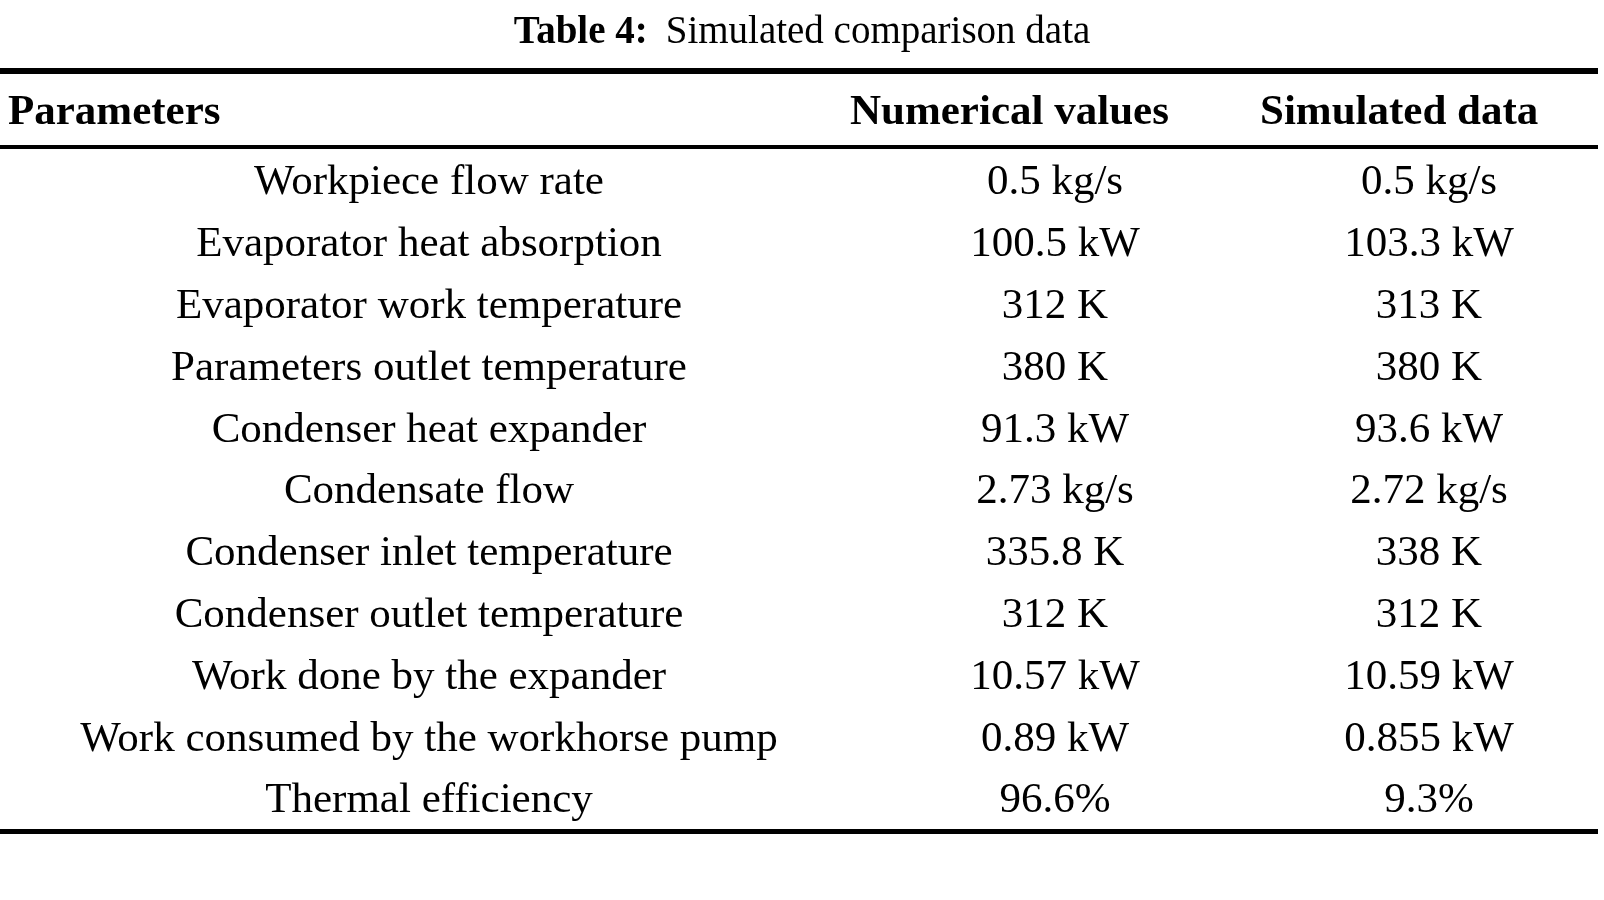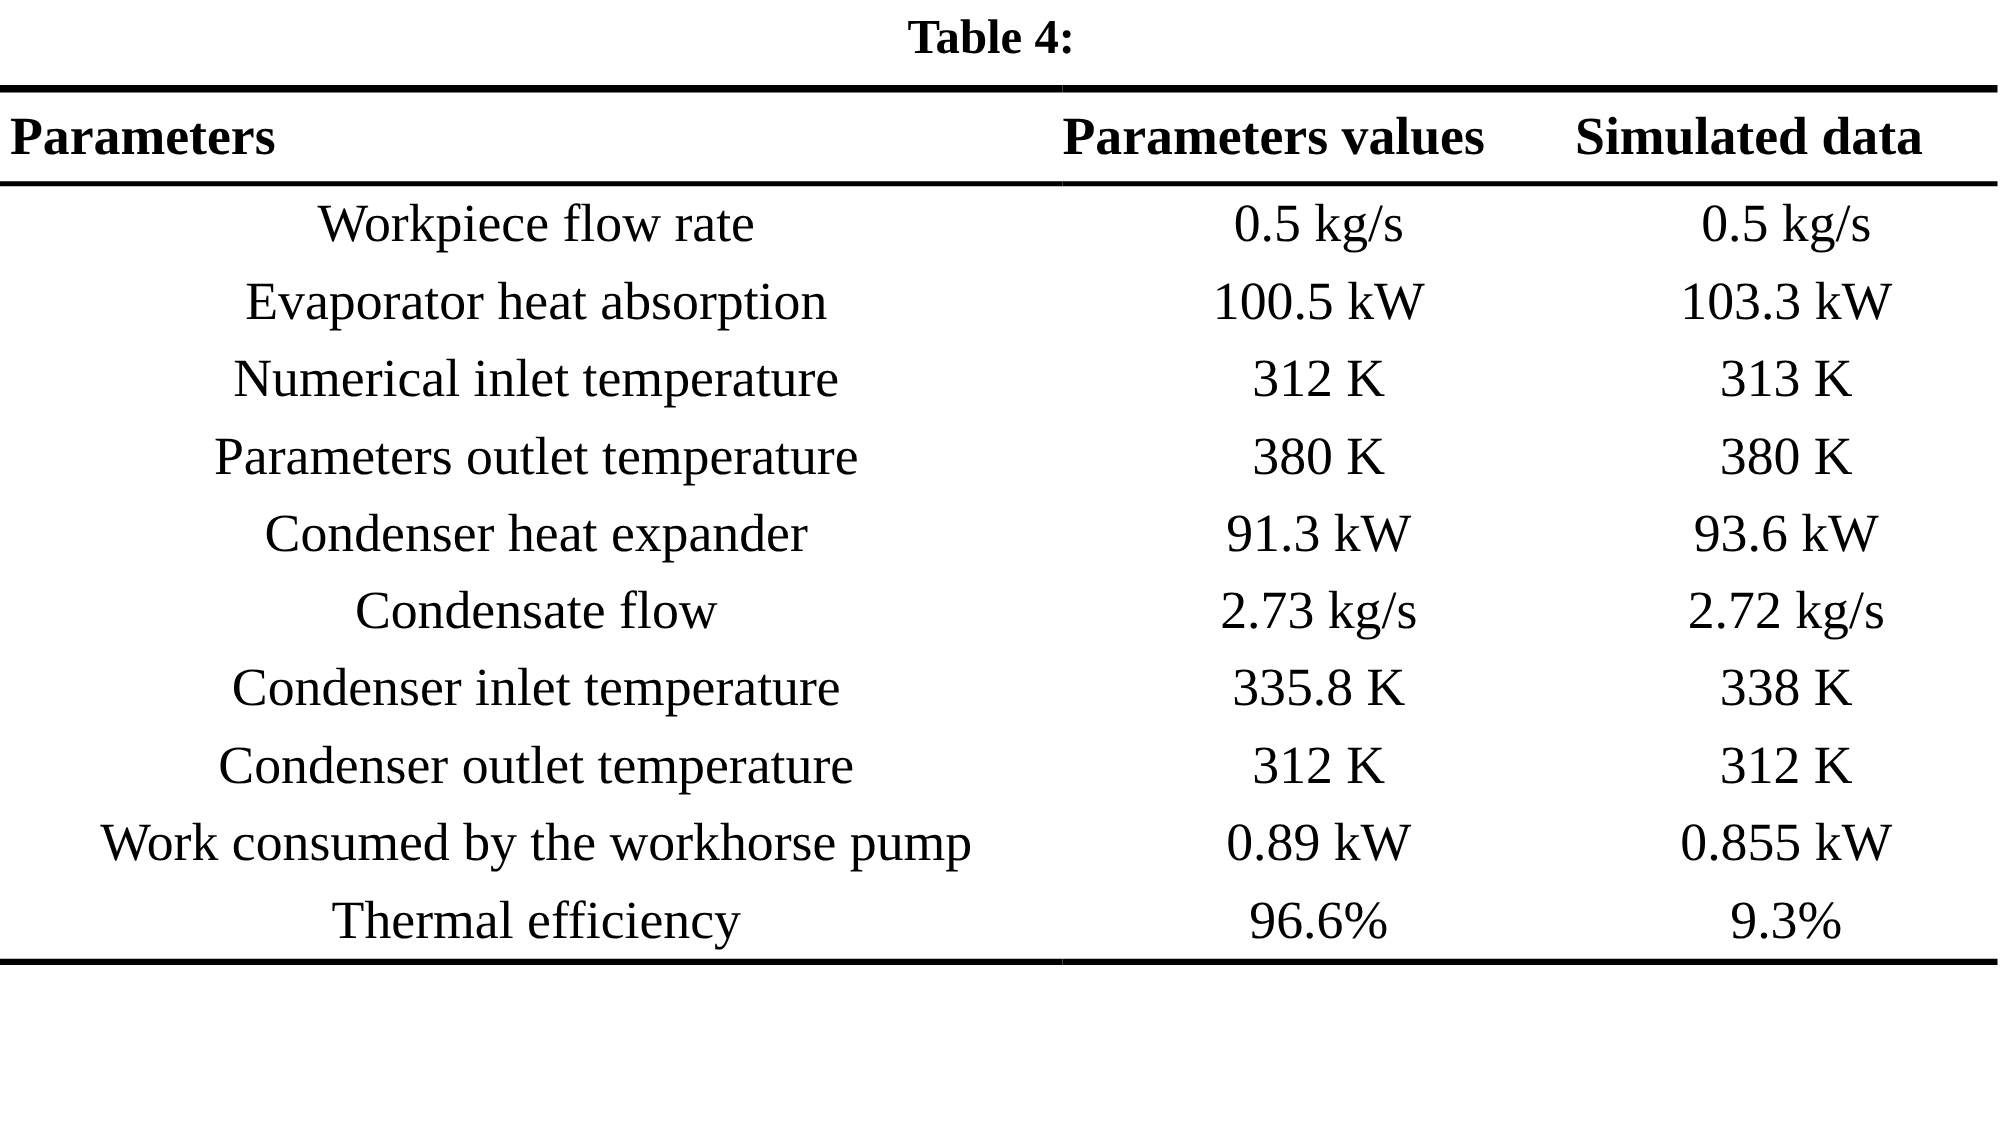--- a/index.html
+++ b/index.html
@@ -68,48 +68,49 @@
   table.datatable td:first-child {
     padding-left: 8px;
   }
 </style>
 </head>
 <body>
 
 <div class="page">
   <div class="caption">
     <span class="caption-label">Table 4:</span>
+    <span class="caption-text">Simulated comparison data</span>
   </div>
 
   <table class="datatable">
     <colgroup>
       <col class="c1">
       <col class="c2">
       <col class="c3">
     </colgroup>
     <thead>
       <tr id="header-row">
           <th>Parameters</th>
-          <th>Parameters values</th>
+          <th>Numerical values</th>
           <th>Simulated data</th>
         </tr>
     </thead>
     <tbody id="table-body">
         <tr>
           <td>Workpiece flow rate</td>
           <td>0.5 kg/s</td>
           <td>0.5 kg/s</td>
         </tr>
         <tr>
           <td>Evaporator heat absorption</td>
           <td>100.5 kW</td>
           <td>103.3 kW</td>
         </tr>
         <tr>
-          <td>Numerical inlet temperature</td>
+          <td>Evaporator work temperature</td>
           <td>312 K</td>
           <td>313 K</td>
         </tr>
         <tr>
           <td>Parameters outlet temperature</td>
           <td>380 K</td>
           <td>380 K</td>
         </tr>
         <tr>
           <td>Condenser heat expander</td>
@@ -125,20 +126,25 @@
           <td>Condenser inlet temperature</td>
           <td>335.8 K</td>
           <td>338 K</td>
         </tr>
         <tr>
           <td>Condenser outlet temperature</td>
           <td>312 K</td>
           <td>312 K</td>
         </tr>
         <tr>
+          <td>Work done by the expander</td>
+          <td>10.57 kW</td>
+          <td>10.59 kW</td>
+        </tr>
+        <tr>
           <td>Work consumed by the workhorse pump</td>
           <td>0.89 kW</td>
           <td>0.855 kW</td>
         </tr>
         <tr>
           <td>Thermal efficiency</td>
           <td>96.6%</td>
           <td>9.3%</td>
         </tr>
       </tbody>

